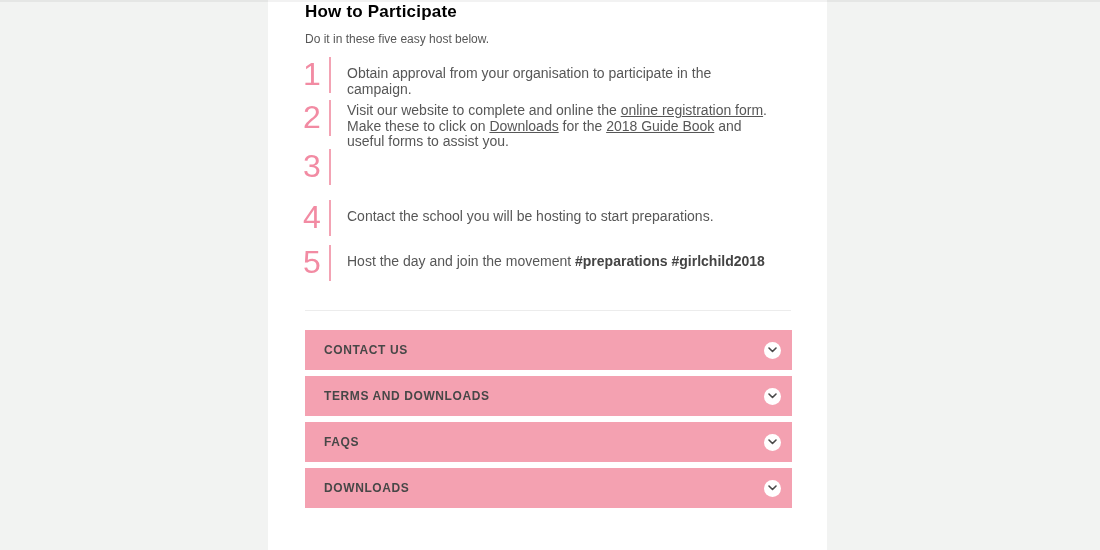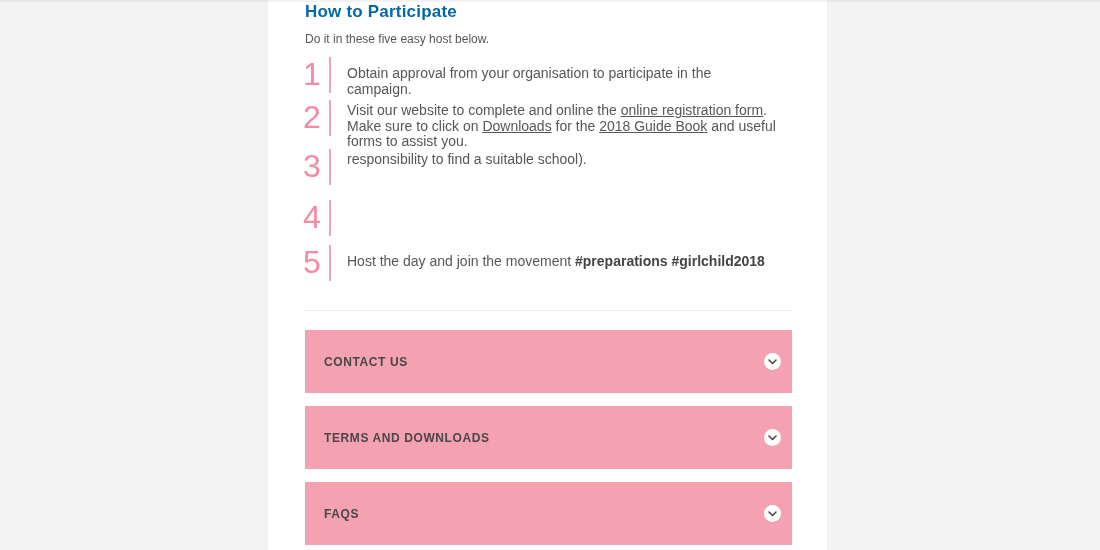--- a/index.html
+++ b/index.html
@@ -13,21 +13,21 @@
     position:absolute; left:0; top:0; width:1100px; height:2px;
     background:rgba(0,0,0,0.05);
     z-index:5;
   }
   .content-col {
     position:absolute; left:268px; top:0; width:559px; height:550px;
     background:#ffffff;
   }
   .page-title {
     position:absolute; left:37px; top:2px;
-    font-size:17px; font-weight:bold; color:#0369a1;
+    font-size:17px; font-weight:bold; color:#000000;
     letter-spacing:0.2px;
   }
   .page-subtitle {
     position:absolute; left:37px; top:32px;
     font-size:12px; color:#575757;
   }
   .step-row {
     position:absolute; left:35px;
     display:flex; align-items:flex-start;
     width:490px;
@@ -52,21 +52,21 @@
   .bold { font-weight:bold; color:#444; }
   .divider {
     position:absolute; left:37px; top:310px; width:486px; height:1px;
     background:#ececec;
   }
   .accordion-list {
     position:absolute; left:37px; top:330px; width:487px;
   }
   .accordion-header {
     position:relative;
-    width:487px; height:63px; margin-bottom:13px;
+    width:487px; height:40px; margin-bottom:6px;
     background:#f4a1b1;
     display:flex; align-items:center;
     padding-left:19px;
     cursor:pointer;
   }
   .accordion-label {
     font-size:12px; font-weight:bold; color:#474747;
     letter-spacing:0.6px;
   }
   .chev-circle {
@@ -96,36 +96,38 @@
   </div>
 
   <div class="step-row pt-double" style="top:100px;">
     <div class="step-number">2</div>
     <div class="step-bar"></div>
     <div class="step-text">
       <span class="step-line">
         <span>Visit our website to complete and online the </span><span class="lnk">online registration form</span><span>.</span>
       </span>
       <span class="step-line">
-        <span>Make sure to click on </span><span class="lnk">Downloads</span><span> for the </span><span class="lnk">2018 Guide Book</span><span> and useful forms to assist you.</span>
+        <span>Make these to click on </span><span class="lnk">Downloads</span><span> for the </span><span class="lnk">2018 Guide Book</span><span> and useful forms to assist you.</span>
       </span>
     </div>
   </div>
 
   <div class="step-row pt-double" style="top:149px;">
     <div class="step-number">3</div>
     <div class="step-bar"></div>
     <div class="step-text">
-      <span class="step-line"><span>responsibility to find a suitable school).</span></span>
     </div>
   </div>
 
   <div class="step-row pt-single" style="top:200px;">
     <div class="step-number">4</div>
     <div class="step-bar"></div>
+    <div class="step-text">
+      <span class="step-line"><span>Contact the school you will be hosting to start preparations.</span></span>
+    </div>
   </div>
 
   <div class="step-row pt-single" style="top:245px;">
     <div class="step-number">5</div>
     <div class="step-bar"></div>
     <div class="step-text">
       <span class="step-line">
         <span>Host the day and join the movement </span><span class="bold">#preparations #girlchild2018</span>
       </span>
     </div>

